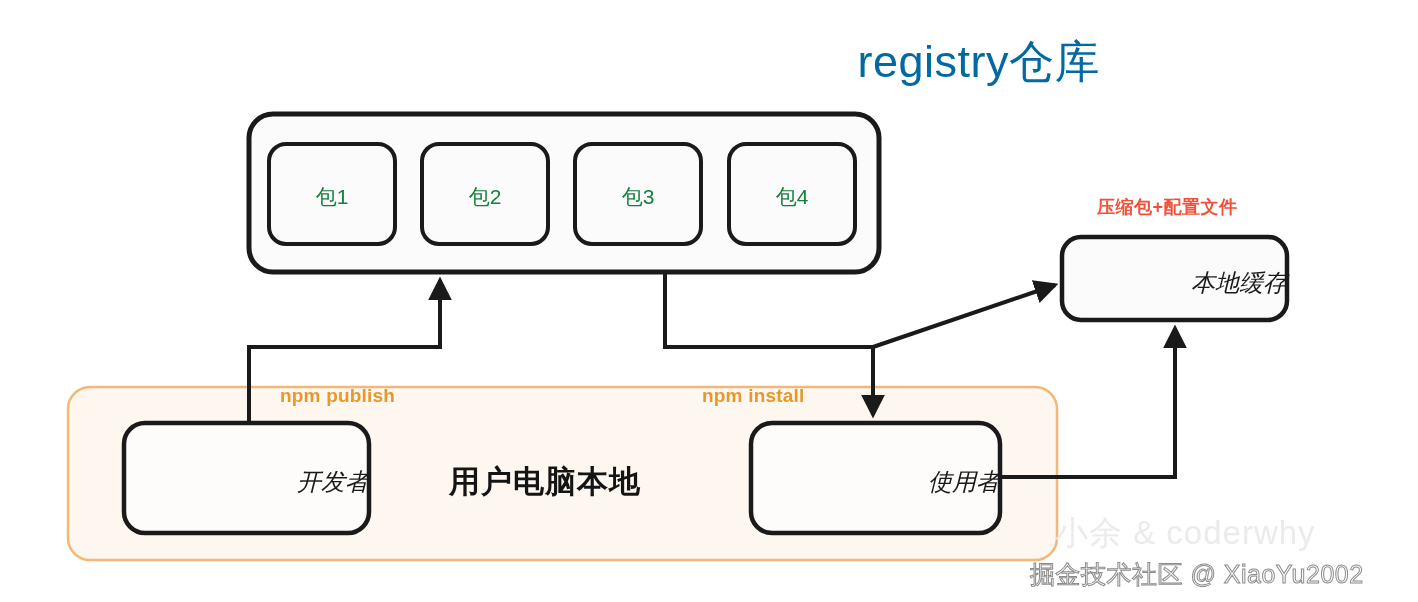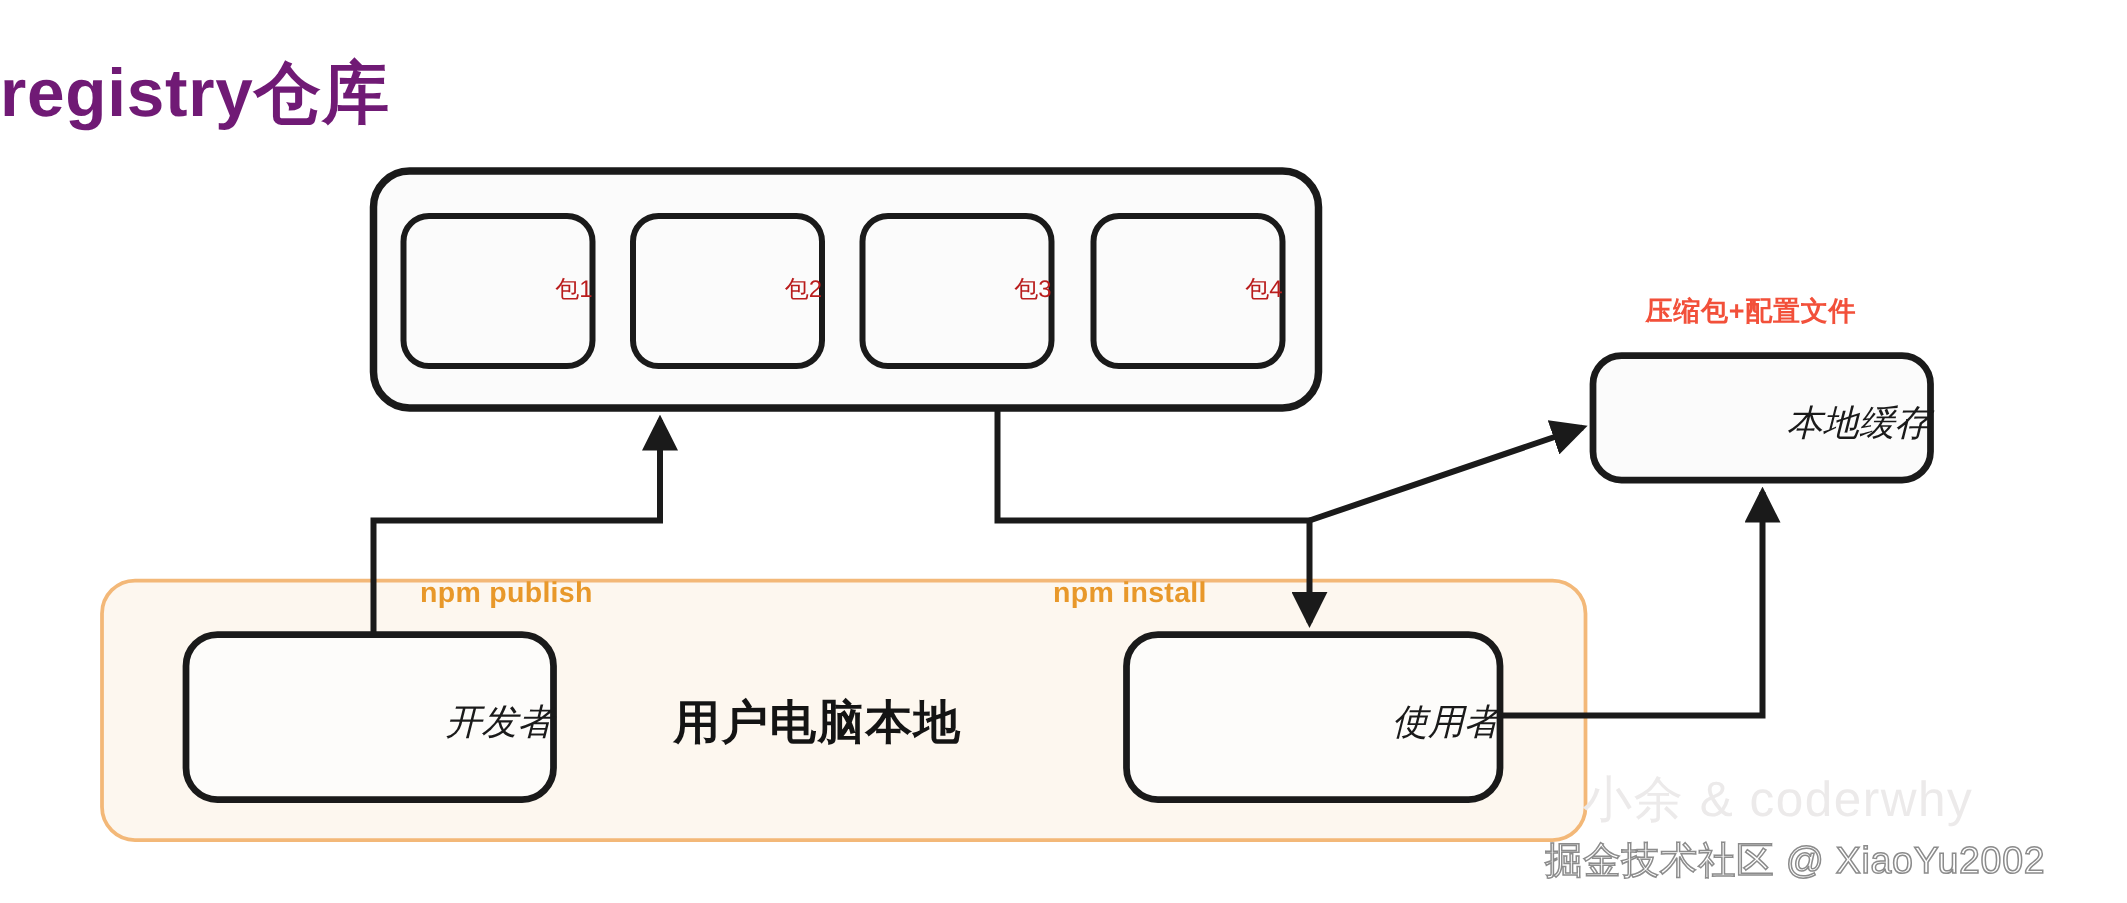--- a/index.html
+++ b/index.html
@@ -28,32 +28,31 @@
     position: absolute;
     white-space: pre;
     line-height: 1.28;
   }
 
   
   #page-title {
     left: 0;
     top: 33px;
     width: 1100px;
-    text-align: left;
+    text-align: right;
     font-size: 45px;
-    color: #701a75;
+    color: #0369a1;
     letter-spacing: 0.5px;
-    font-weight: bold;
   }
 
   
   .pkg-label {
-    font-size: 16px;
-    color: #b91c1c;
-    text-align: right;
+    font-size: 21px;
+    color: #15803d;
+    text-align: center;
   }
 
   
   .cmd-label {
     font-size: 19px;
     font-weight: bold;
     color: #e8982a;
     letter-spacing: 0.2px;
     margin-top: 48px;
   }

